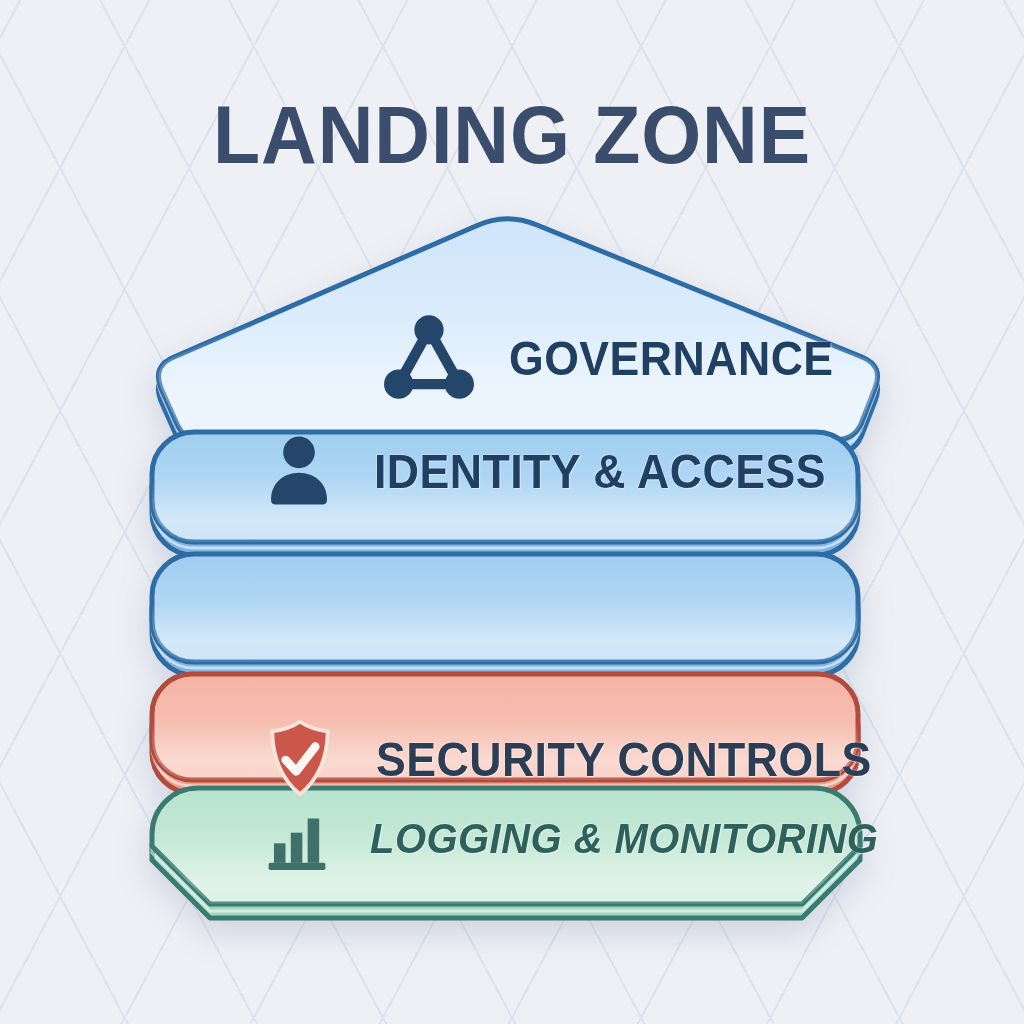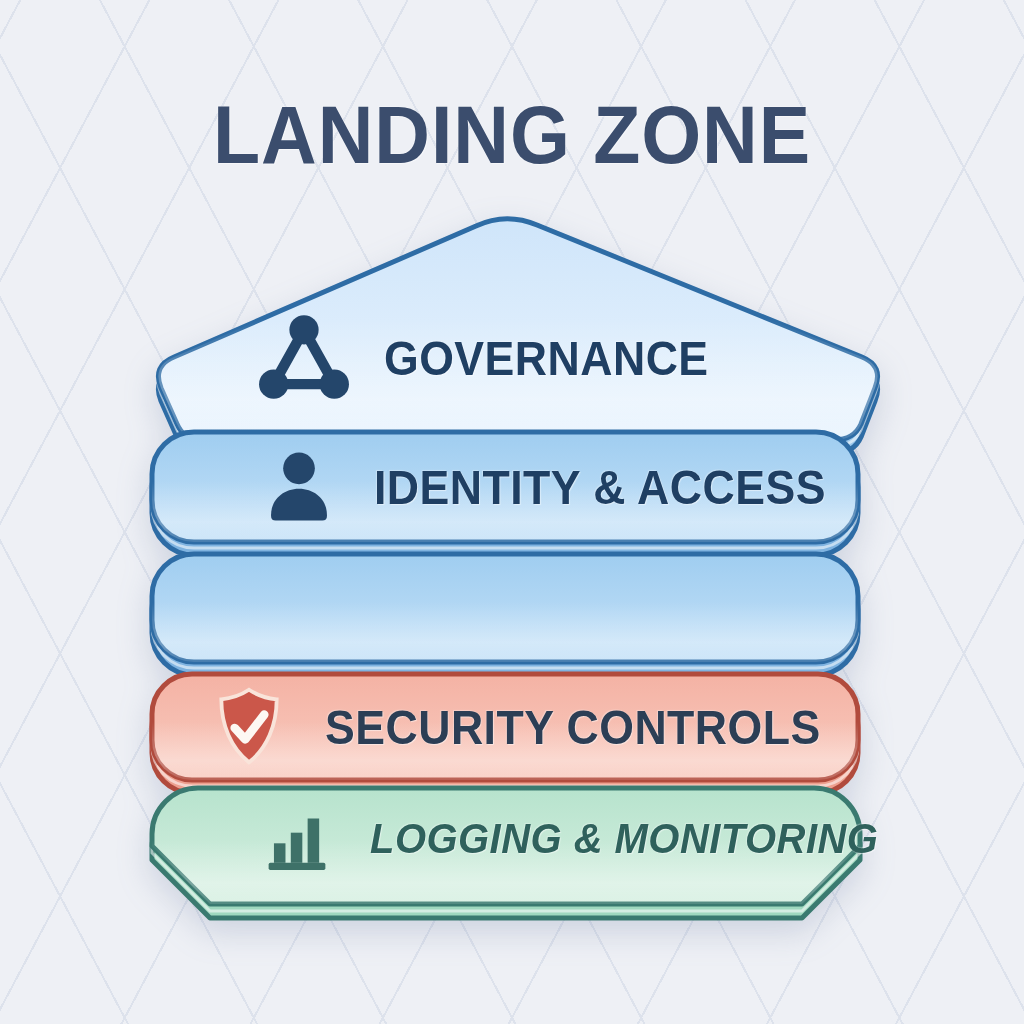--- a/index.html
+++ b/index.html
@@ -19,24 +19,24 @@
   }
   .title .squeeze{display:inline-block; transform:scaleX(.94); transform-origin:center;}
   svg.shapes{
     position:absolute; left:0; top:0;
     filter:drop-shadow(0 12px 16px rgba(90,110,150,.22));
   }
   .layer-row{
     position:absolute; left:152px; width:706px; box-sizing:border-box;
     display:flex; align-items:center; padding-left:106px; gap:34px;
   }
-  .row-gov{top:306px; height:104px;}
-  .row-id {top:432px; height:110px;}
+  .row-gov{top:306px; height:104px;justify-content:flex-end;}
+  .row-id {top:416px; height:110px;}
   .row-net{top:554px; height:108px;}
-  .row-sec{top:674px; height:106px;justify-content:flex-end;}
+  .row-sec{top:706px; height:106px;}
   .row-log{top:788px; height:100px;font-style:italic;}
   .icon{display:flex; align-items:center; justify-content:center; flex:0 0 auto;}
   .label{
     font-weight:800; font-size:48px; letter-spacing:.5px; white-space:nowrap;
     display:inline-block; transform:scaleX(.93); transform-origin:left center;
     color:var(--text-navy,#1f3f63);
     text-shadow:1px 1px 1px rgba(255,255,255,.5), -1px -1px 1px rgba(255,255,255,.3);
   }
   .row-sec .label{color:var(--text-security,#2c3e55);}
   .row-log .label{color:var(--text-teal,#2f615c); font-size:43px;}

